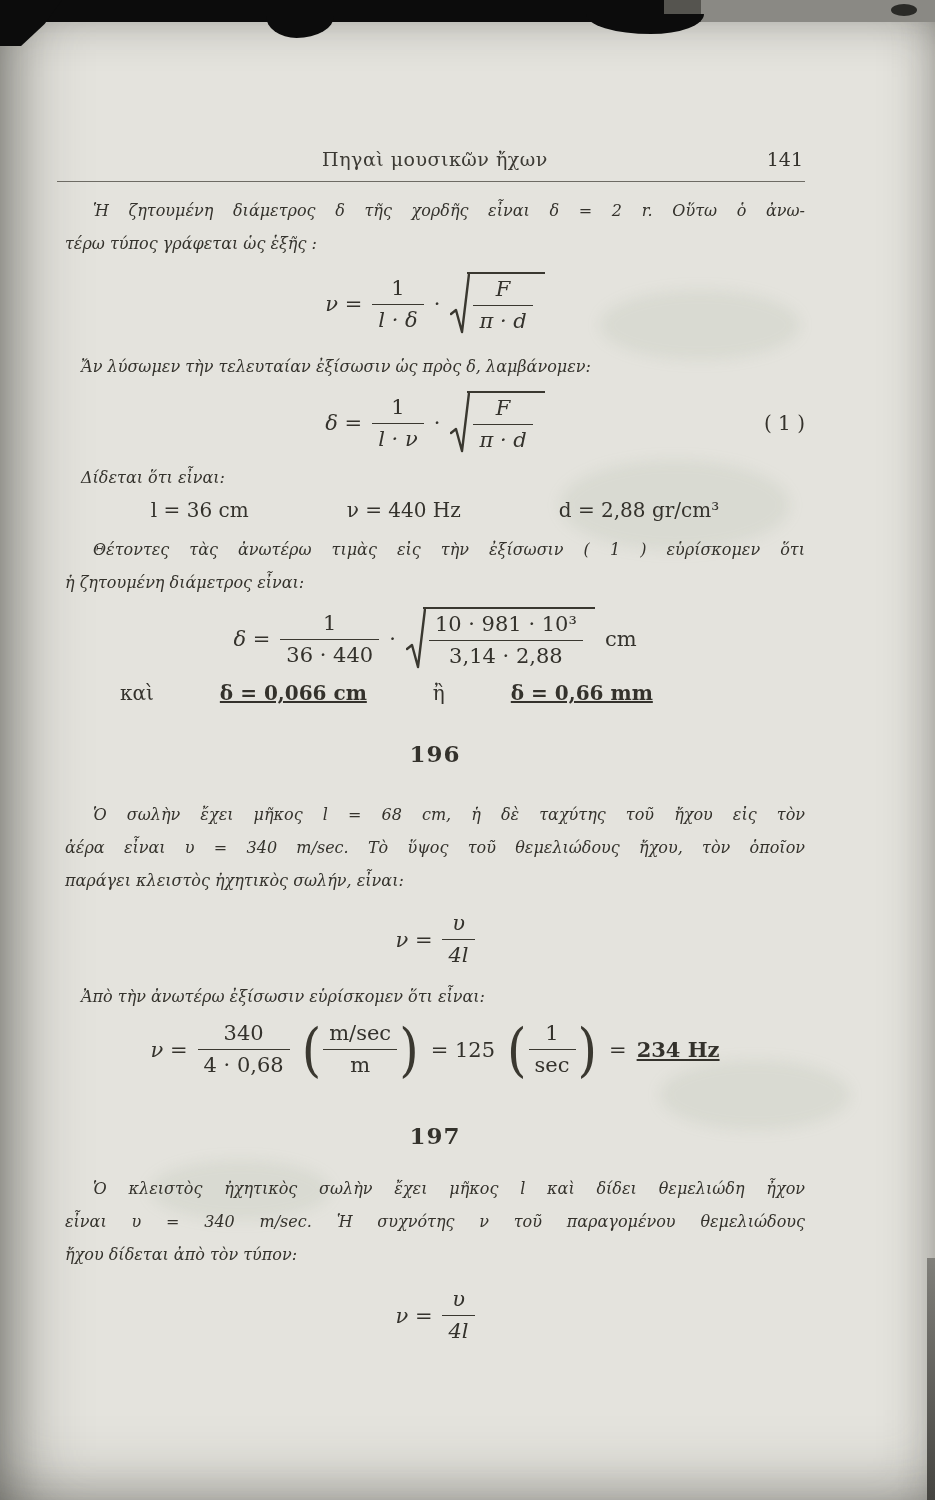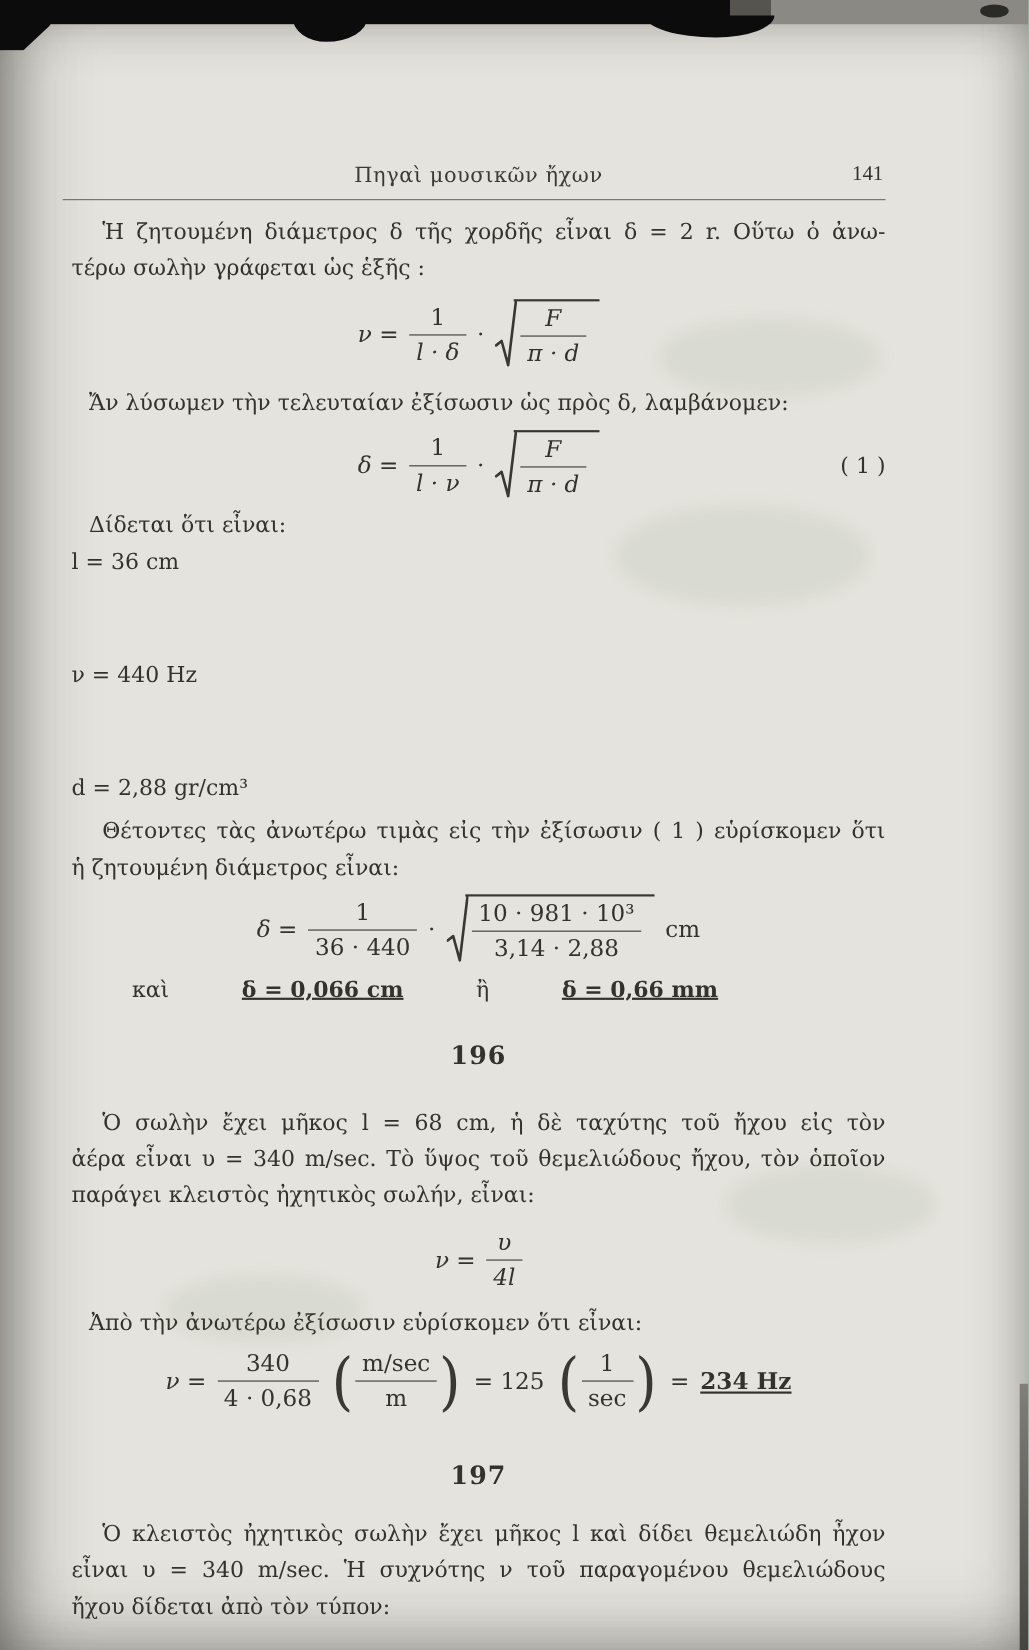--- a/index.html
+++ b/index.html
@@ -20,42 +20,42 @@
   .blob-right{position:absolute;left:586px;top:14px;width:118px;height:20px;background:#0c0c0c;
     border-radius:0 0 45% 55% / 0 0 100% 100%;}
   .blob-corner{position:absolute;right:18px;top:4px;width:26px;height:12px;background:#2a2a27;border-radius:50%;}
   .edge-right{position:absolute;right:0;top:1258px;width:8px;height:242px;
     background:linear-gradient(180deg,#807f7a,#454440);}
   .smudge{position:absolute;border-radius:50%;background:rgba(143,153,128,.12);filter:blur(7px);}
   
   .content{position:absolute;left:65px;top:146px;width:740px;color:#34322c;}
   .header-row{position:relative;height:30px;padding-top:2px;}
   .header-title{text-align:center;font-size:19px;color:#3c3a34;letter-spacing:.5px;}
-  .page-num{position:absolute;right:2px;top:2px;font-size:19px;font-family:Liberation Serif, serif;}
+  .page-num{position:absolute;right:2px;top:2px;font-size:19px;}
   .rule{border-top:1.3px solid #6d6b64;margin-top:3px;margin-left:-8px;width:748px;}
-  .line{font-size:20px;line-height:33px;}
+  .line{font-size:16px;line-height:33px;font-style:italic;}
   .jline{text-align:justify;text-align-last:justify;text-justify:inter-word;}
   .last{text-align:left;}
   .first{text-indent:28px;}
   .ind1{text-indent:16px;}
   .b{font-weight:bold;text-decoration:underline;}
   .it{font-style:italic;}
   
   .formula{position:relative;display:flex;justify-content:center;align-items:center;gap:10px;font-size:21px;}
   .frac{display:inline-flex;flex-direction:column;}
   .frac .num,.frac .den{text-align:center;padding:0 6px;line-height:25px;}
   .frac .bar{height:0;border-top:1.7px solid #3a3830;margin:3px 0;}
   .sqrt{display:inline-flex;align-items:flex-start;}
   .radsvg{display:block;flex:none;}
   .radicand{border-top:2px solid #3a3830;padding:3px 12px 2px 6px;margin-left:-3px;}
   .f-tag{position:absolute;right:0;top:50%;transform:translateY(-50%);font-size:20px;}
   .pgroup{display:inline-flex;align-items:center;}
   .bigparen{font-size:50px;line-height:1;font-weight:400;color:#3a3830;transform:scaleY(1.15);margin:0 2px;}
   .sec-head{text-align:center;font-weight:bold;font-size:23px;line-height:36px;letter-spacing:1px;}
-  .given-row1{display:flex;justify-content:center;gap:70px;font-size:20px;line-height:33px;flex-direction:column;}
+  .given-row1{display:flex;justify-content:center;gap:98px;font-size:20px;line-height:33px;}
   .given-row2{text-align:center;font-size:20px;line-height:33px;}
   .result-row{display:flex;align-items:baseline;gap:66px;margin-left:55px;font-size:20px;line-height:33px;}
 </style>
 </head>
 <body>
 
 <div class="scan">
   <div class="paper"></div>
 
   <div class="smudge" style="left:600px;top:290px;width:200px;height:70px;"></div>
@@ -72,21 +72,21 @@
 
   <div class="content">
 
     <div class="header-row">
       <div class="header-title">Πηγαὶ μουσικῶν ἤχων</div>
       <div class="page-num">141</div>
     </div>
     <div class="rule"></div>
 
     <div class="line jline first" style="margin-top:12px">Ἡ ζητουμένη διάμετρος δ τῆς χορδῆς εἶναι δ = 2 r. Οὕτω ὁ ἀνω-</div>
-    <div class="line last">τέρω σωλὴν γράφεται ὡς ἑξῆς :</div>
+    <div class="line last">τέρω τύπος γράφεται ὡς ἑξῆς :</div>
 
     <div class="formula" style="margin-top:12px">
       <span class="it">ν =</span>
       <span class="frac">
         <span class="num">1</span>
         <span class="bar"></span>
         <span class="den it">l · δ</span>
       </span>
       <span>·</span>
       <span class="sqrt">

